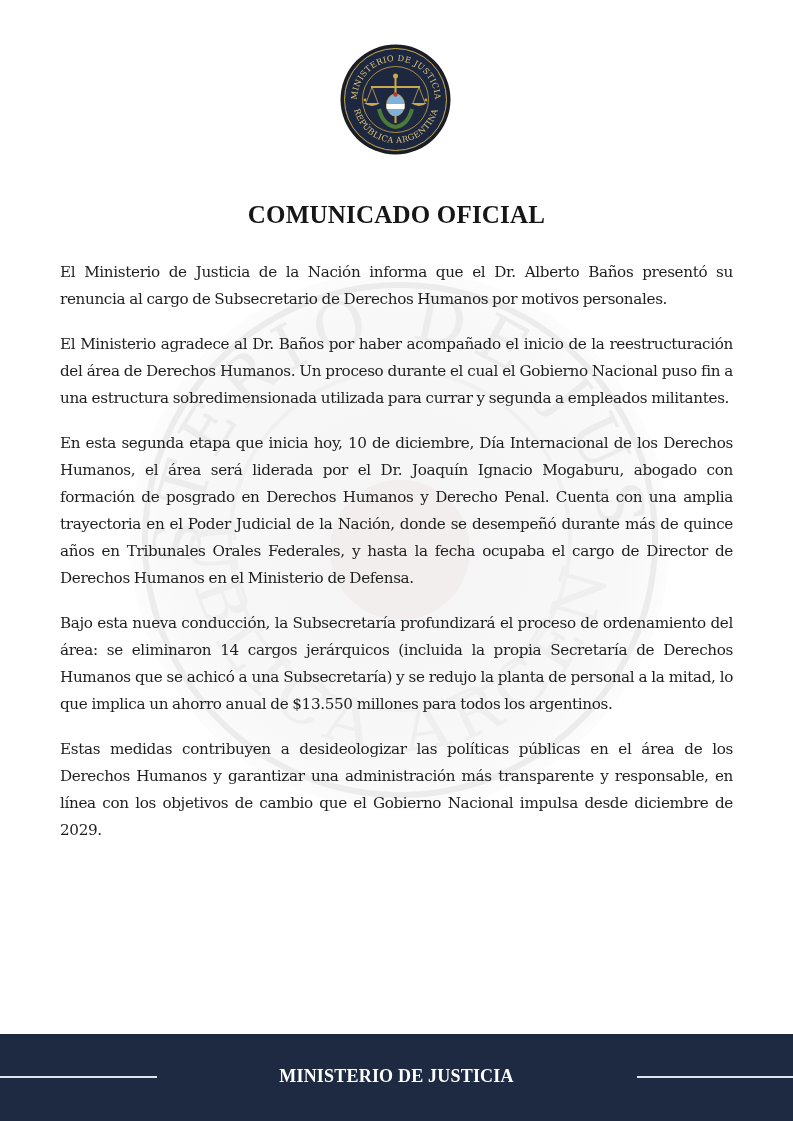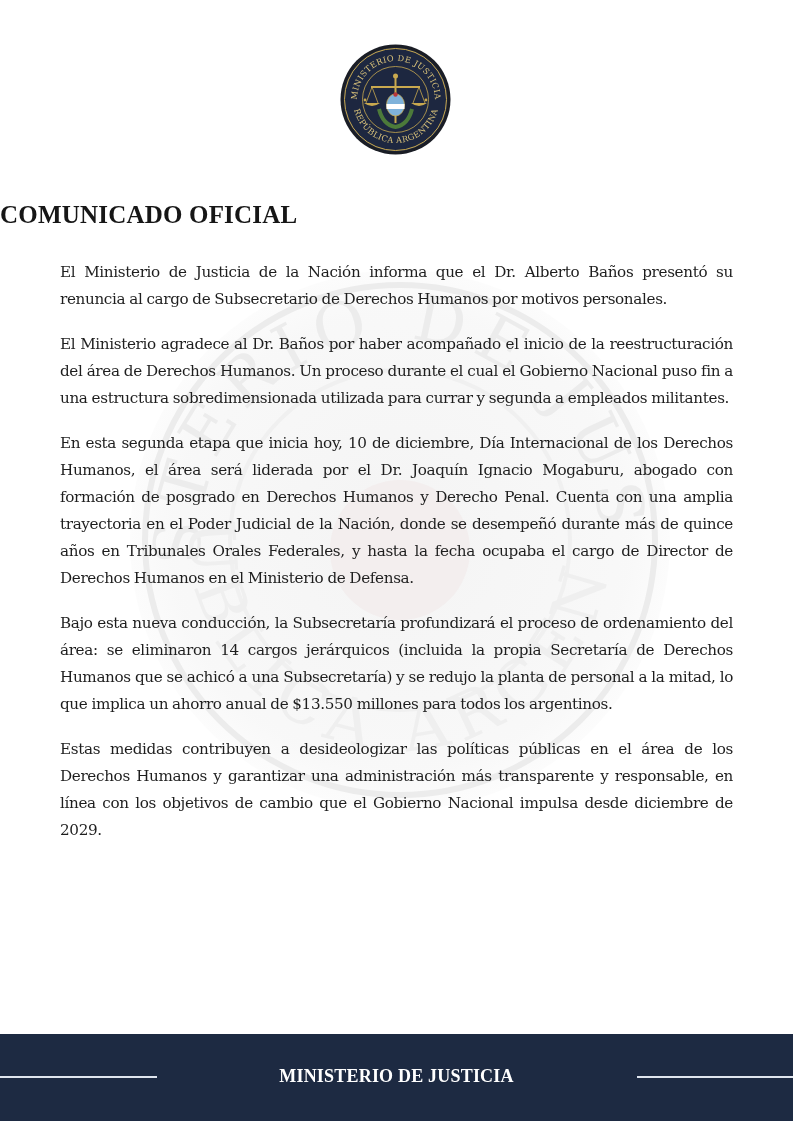--- a/index.html
+++ b/index.html
@@ -34,21 +34,21 @@
       width: 113px;
       height: 113px;
       z-index: 2;
     }
     .seal svg { width: 100%; height: 100%; display: block; }
     .title {
       position: absolute;
       top: 184px;
       left: 0;
       width: 793px;
-      text-align: left;
+      text-align: center;
       font-family: "Liberation Serif", "DejaVu Serif", serif;
       font-weight: bold;
       font-size: 25px;
       letter-spacing: 0.2px;
       color: #161616;
       z-index: 2;
     }
     .content {
       position: absolute;
       left: 60px;

